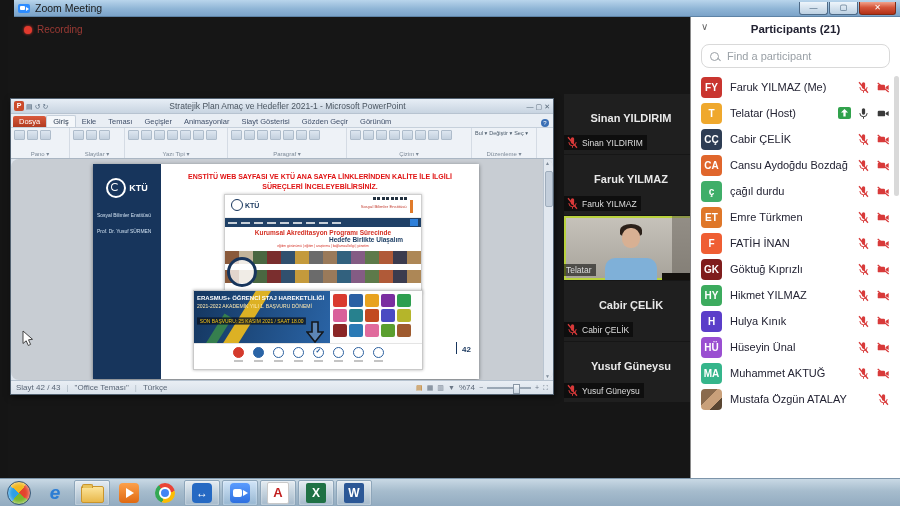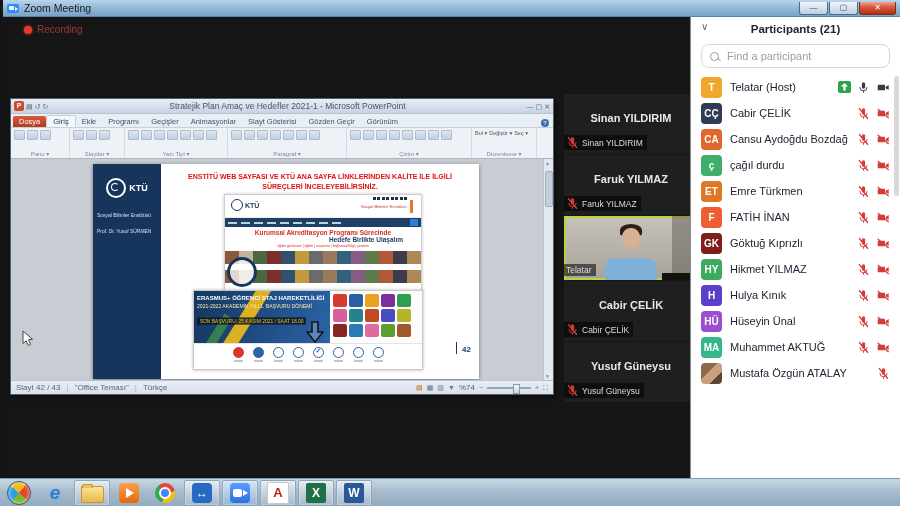--- a/index.html
+++ b/index.html
@@ -1,18 +1,18 @@
 <!DOCTYPE html>
 <html><head>
 <meta charset="utf-8">
 <style>
   html,body{margin:0;padding:0;background:#000;}
   .screen{position:relative;width:900px;height:506px;background:#151515;font-family:"Liberation Sans",sans-serif;overflow:hidden;}
   
-  .titlebar{position:absolute;top:0;left:3px;right:0;height:16px;background:linear-gradient(#b9d5ec,#8fb5d6 55%,#7ba3c8);border-bottom:1px solid #5e83a6;display:flex;align-items:center;padding:0 4px;z-index:40;}
+  .titlebar{position:absolute;top:0;left:14px;right:0;height:16px;background:linear-gradient(#b9d5ec,#8fb5d6 55%,#7ba3c8);border-bottom:1px solid #5e83a6;display:flex;align-items:center;padding:0 4px;z-index:40;}
   .zoom-appicon{width:12px;height:9px;background:#2d8cff;border-radius:2px;position:relative;margin-right:5px;}
   .zoom-appicon::after{content:'';position:absolute;left:2px;top:2.5px;width:5px;height:4px;background:#fff;border-radius:1px;}
   .zoom-appicon::before{content:'';position:absolute;right:1px;top:3px;border-left:3px solid #fff;border-top:2px solid transparent;border-bottom:2px solid transparent;}
   .tb-title{font-size:10.5px;color:#1a1a1a;}
   .winbtns{margin-left:auto;display:flex;}
   .wbtn{width:27px;height:12px;border:1px solid #4d6a87;border-top:none;border-radius:0 0 3px 3px;background:linear-gradient(#eef5fb,#bcd0e2);display:flex;align-items:center;justify-content:center;font-size:8px;color:#33506b;line-height:1;margin-left:1px;}
   .wbtn.close{width:35px;background:linear-gradient(#f1a38c,#d5553a 45%,#b23017);color:#fff;border-color:#7e2a14;}
   
   .workspace{position:absolute;top:16px;left:8px;width:900px;height:462px;background:#161616;}
   .recording{position:absolute;left:16px;top:8px;display:flex;align-items:center;gap:5px;}
@@ -31,21 +31,21 @@
   .ptab{font-size:7.5px;color:#41506a;padding:1px 6px 1px 6px;white-space:nowrap;}
   .ptab.file{background:linear-gradient(#d95a3c,#b13a20);color:#fff;border-radius:2px 2px 0 0;}
   .ptab.active{background:#f4f7fa;border:1px solid #c6d0db;border-bottom:none;border-radius:2px 2px 0 0;color:#2a3a50;}
   .ppt-help{margin-left:auto;margin-right:4px;width:8px;height:8px;border-radius:50%;background:#3a6fb5;color:#fff;font-size:6px;text-align:center;line-height:8px;}
   .ppt-ribbon{height:30px;background:#eef2f7;display:flex;border-bottom:1px solid #aab6c3;}
   .rgroup{border-right:1px solid #d4dbe4;display:flex;flex-direction:column;padding:2px 3px 0 3px;}
   .rg-items{flex:1;display:flex;flex-wrap:wrap;align-content:flex-start;gap:2px;}
   .rg-items i{width:9px;height:8px;background:linear-gradient(#dde6f0,#c3d0de);border:1px solid #aebccb;border-radius:1px;}
   .rg-items .txt{font-size:5.5px;color:#4a5a6a;line-height:7px;white-space:nowrap;font-style:normal;background:none;border:none;width:auto;height:auto;}
   .rg-label{font-size:6px;color:#7d8a98;text-align:center;padding:0 2px 1px 2px;white-space:nowrap;}
-  .ppt-canvas{flex:1;position:relative;background:#c8cdd3;overflow:hidden;}
+  .ppt-canvas{flex:1;position:relative;background:#c8cdd3;overflow:hidden;border-radius:8px;}
   .ppt-vscroll{position:absolute;right:0;top:0;bottom:0;width:9px;background:#e2e8ef;border-left:1px solid #b9c4d0;}
   .ppt-vscroll::before{content:'▲';position:absolute;top:1px;left:1px;font-size:5px;color:#7d8a98;}
   .ppt-vscroll::after{content:'▼';position:absolute;bottom:1px;left:1px;font-size:5px;color:#7d8a98;}
   .vthumb{position:absolute;top:12px;left:1px;width:6px;height:34px;background:#c3cedb;border:1px solid #9fadbc;border-radius:2px;}
   .ppt-status{height:13px;background:linear-gradient(#e9eef4,#d9e1ea);border-top:1px solid #b6c2cf;display:flex;align-items:center;padding:0 5px;font-size:8px;color:#5a6676;gap:6px;}
   .ppt-status .sep{color:#a9b4bf;}
   .st-right{margin-left:auto;display:flex;align-items:center;gap:4px;}
   .view-ic{font-size:7px;color:#6a7685;line-height:1;}
   .view-ic.hot{color:#c07818;}
   .zslider{width:44px;height:2px;background:#9aa7b5;position:relative;}
@@ -190,21 +190,21 @@
         <span class="ppt-wbtns">
           <span>—</span>
           <span>▢</span>
           <span>✕</span>
         </span>
       </div>
       <div class="ppt-tabs" id="ppt-tabs">
           <span class="ptab file">Dosya</span>
           <span class="ptab active">Giriş</span>
           <span class="ptab">Ekle</span>
-          <span class="ptab">Programı</span>
+          <span class="ptab">Teması</span>
           <span class="ptab">Geçişler</span>
           <span class="ptab">Animasyonlar</span>
           <span class="ptab">Slayt Gösterisi</span>
           <span class="ptab">Gözden Geçir</span>
           <span class="ptab">Görünüm</span>
           <span class="ppt-help">?</span>
         </div>
       <div class="ppt-ribbon" id="ppt-ribbon">
           <div class="rgroup" style="width: 52px;">
             <div class="rg-items">
@@ -516,20 +516,37 @@
     <div class="p-head">
       <span class="p-chev">∨</span>
       <span class="p-title">Participants (21)</span>
     </div>
     <div class="p-search">
       <span class="mag"></span>
       <input type="text" placeholder="Find a participant" style="">
     </div>
     <div class="p-list" id="plist">
       <span class="pscroll"></span>
+    <div class="prow">
+          <span class="pav" style="background:#c9352f">FY</span>
+          <span class="pname">Faruk YILMAZ (Me)</span>
+          <span class="picons">
+            <svg width="13" height="13" viewBox="0 0 16 16">
+    <rect x="6" y="1.5" width="4" height="8" rx="2" fill="#d83a3a"></rect>
+    <path d="M3.5 7.5a4.5 4.5 0 0 0 9 0" fill="none" stroke="#d83a3a" stroke-width="1.2"></path>
+    <line x1="8" y1="12" x2="8" y2="14.5" stroke="#d83a3a" stroke-width="1.2"></line>
+              <line x1="2.5" y1="1.5" x2="13.5" y2="14.5" stroke="#d83a3a" stroke-width="1.6"></line>
+            </svg>
+            <svg width="14" height="13" viewBox="0 0 16 16">
+    <rect x="1.5" y="4.5" width="9" height="7" rx="1.5" fill="#d83a3a"></rect>
+    <path d="M11.2 7.5 L15 5 L15 11 L11.2 8.8 Z" fill="#d83a3a"></path>
+              <line x1="1.5" y1="2.5" x2="15" y2="13.5" stroke="#d83a3a" stroke-width="1.6"></line>
+            </svg>
+          </span>
+        </div>
         <div class="prow">
           <span class="pav" style="background:#efa82d">T</span>
           <span class="pname">Telatar (Host)</span>
           <span class="picons">
             <span class="share-badge">
   <svg width="9" height="8" viewBox="0 0 10 9">
                 <path d="M5 0 L9 4 L6.3 4 L6.3 8.5 L3.7 8.5 L3.7 4 L1 4 Z" fill="#fff"></path>
               </svg>
             </span>
             <svg width="13" height="13" viewBox="0 0 16 16">

